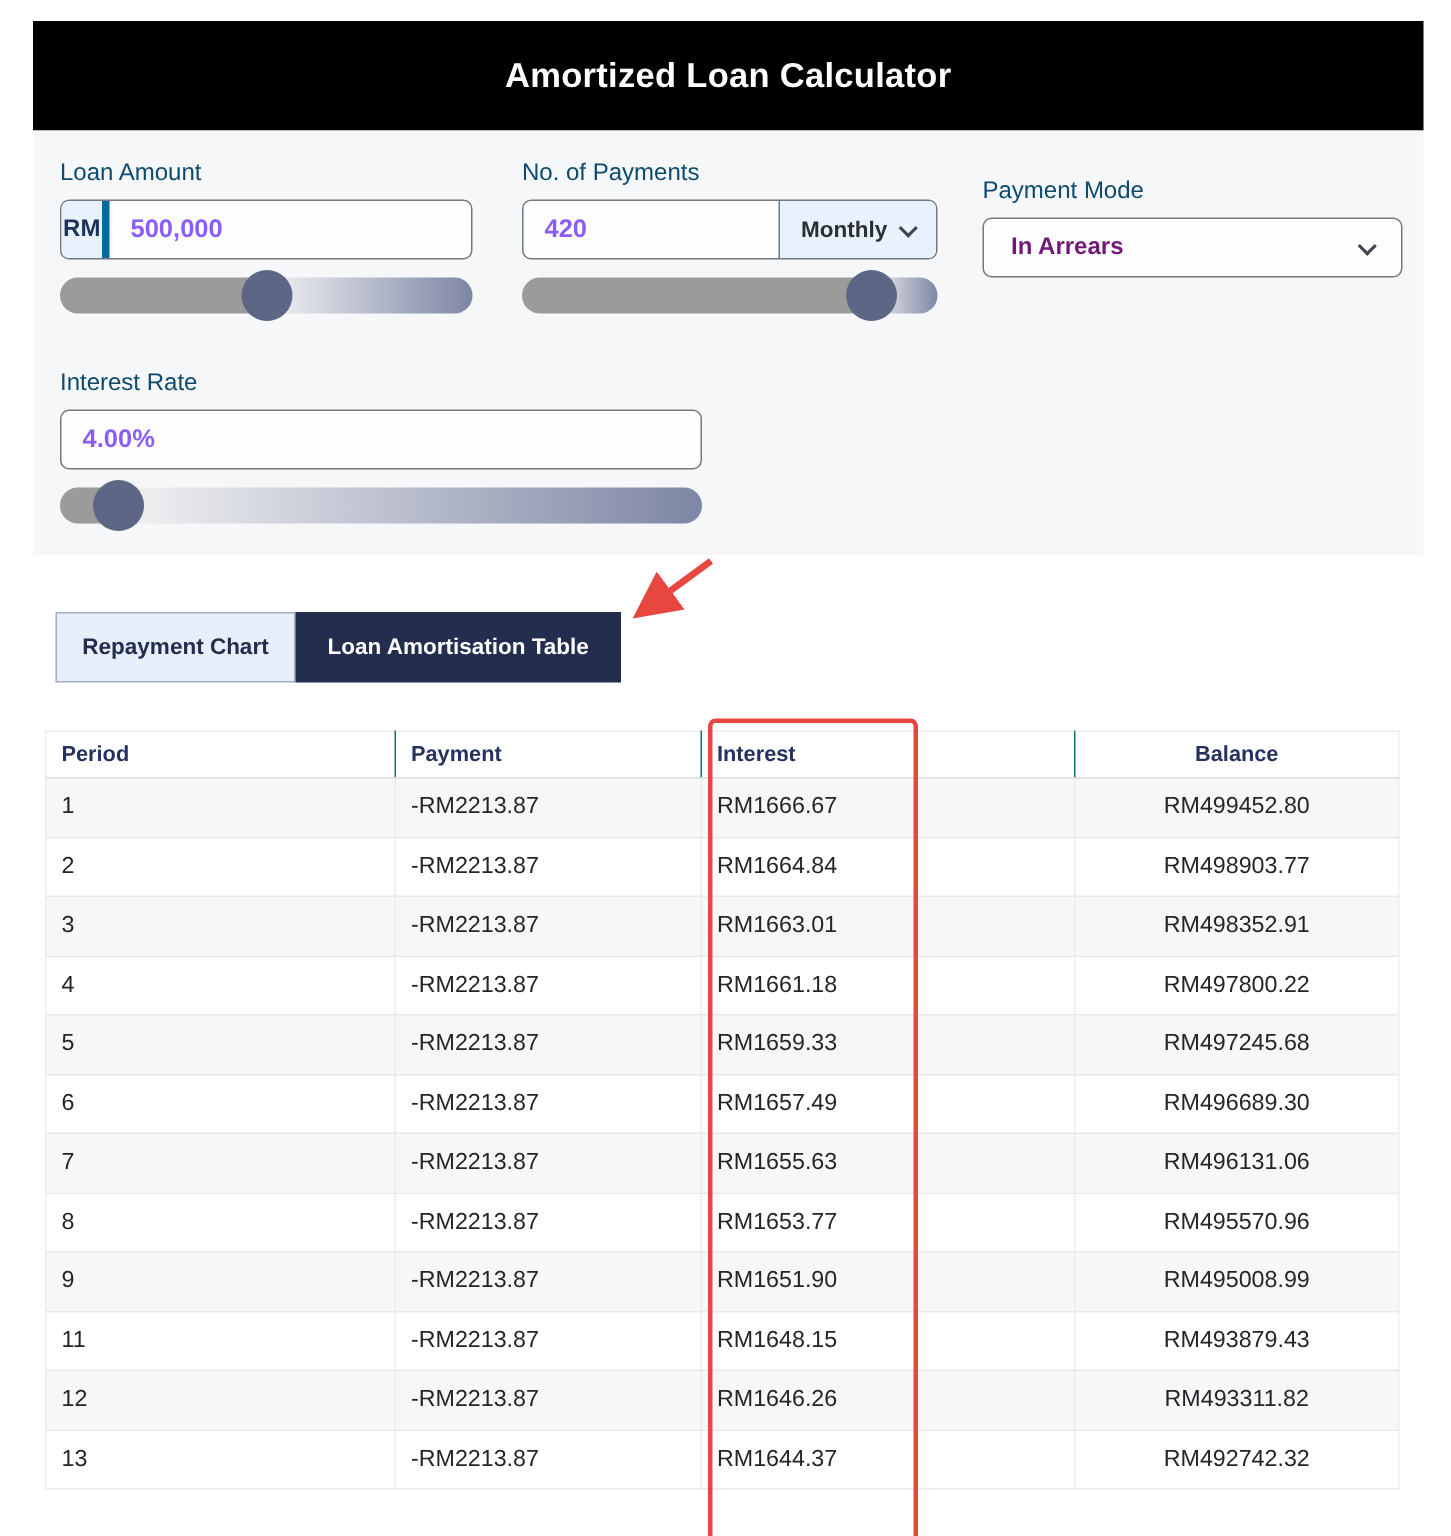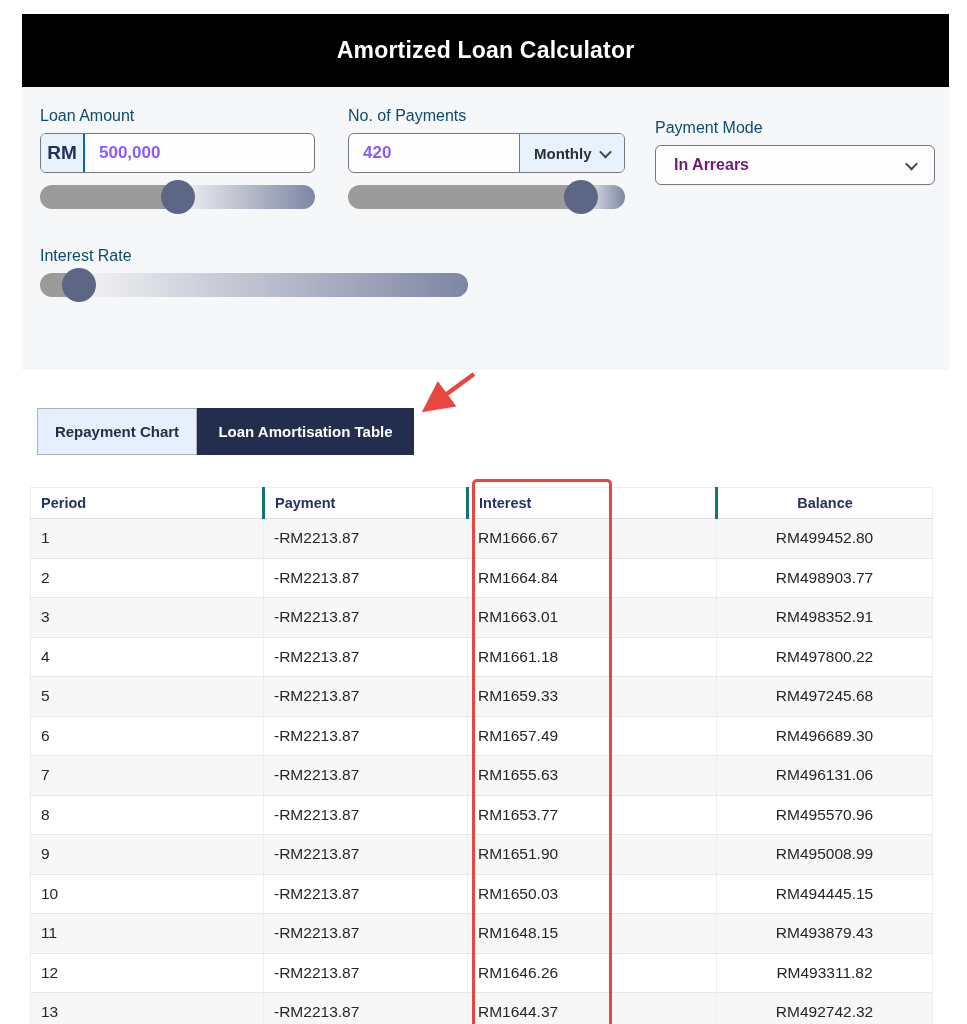--- a/index.html
+++ b/index.html
@@ -12,23 +12,23 @@
     background:#000000; display:flex; align-items:center; justify-content:center; }
   .app-header h1 { color:#ffffff; font-size:23px; font-weight:700; letter-spacing:.2px; }
 
   
   .form-panel { position:absolute; left:22px; top:87px; width:927px; height:283px;
     background:#f6f7f8; }
   .field { position:absolute; }
   .field-label { font-size:16px; color:#0c4a6e; height:20px; margin-bottom:6px; }
   .input-group { display:flex; height:40px; border:1px solid #75787e; border-radius:6px;
     background:#fdfdfe; overflow:hidden; margin-bottom:12px; }
-  .prefix-box { width:44px; background:#e8f2fd; border-right:2px solid #0369a1;
+  .prefix-box { width:32px; background:#e8f2fd; border-right:5px solid #0369a1;
     display:flex; align-items:center; justify-content:center;
-    font-weight:700; font-size:19px; color:#21315a; }
+    font-weight:700; font-size:16px; color:#21315a; }
   .text-input { border:none; outline:none; background:transparent; flex:1; min-width:0;
     font-family:"Liberation Sans", sans-serif;
     font-size:17px; font-weight:700; color:#8b5cf6; padding:0 0 0 14px; }
   .select-box { display:flex; align-items:center; justify-content:space-between;
     cursor:pointer;text-align:right; }
   .select-attached { width:105px; background:#e8f2fd; border-left:1px solid #75787e;
     padding:0 14px 0 14px; font-weight:700; font-size:15px; color:#2b2e35; }
   .select-standalone { height:40px; border:1px solid #75787e; border-radius:6px;
     background:#fdfdfe; padding:0 18px 0 18px;
     font-weight:700; font-size:16px; color:#701a75; }
@@ -59,21 +59,21 @@
   .red-box { position:absolute; left:472px; top:479px; width:140px; height:600px;
     border:3px solid #e8473f; border-radius:5px; pointer-events:none; }
 
   
   .amort-table { position:absolute; left:30px; top:487px; width:902px;
     border-collapse:collapse; table-layout:fixed; background:#fff;
     border:1px solid #eceef0; }
   .amort-table col.c1 { width:233px; } .amort-table col.c2 { width:204px; }
   .amort-table col.c3 { width:249px; } .amort-table col.c4 { width:216px; }
   .amort-table th { text-align:left; font-size:14.5px; font-weight:700; color:#273160;
-    padding:7px 10px; background:#fff; border-right:3px solid #0f766e;
+    padding:7px 10px; background:#fff; border-right:1px solid #0f766e;
     border-bottom:1px solid #d9dde1; height:31px; }
   .amort-table th:last-child, .amort-table td:last-child { border-right:none;text-align:center; }
   .amort-table td { font-size:15.5px; color:#232529; padding:0 10px; height:39.5px;
     border-right:1px solid #eceef0; border-bottom:1px solid #e6e8ea; }
   .amort-table tbody tr:nth-child(odd) td { background:#f7f7f8; }
   .amort-table tbody tr:nth-child(even) td { background:#ffffff; }
 </style>
 </head>
 <body>
 
@@ -115,20 +115,23 @@
     <div class="field f-mode">
       <div class="field-label">Payment Mode</div>
       <div class="select-box select-standalone">
         <span>In Arrears</span>
         <span class="chevron"></span>
       </div>
     </div>
 
     <div class="field f-interest">
       <div class="field-label">Interest Rate</div>
+      <div class="input-group">
+        <input class="text-input" type="text" value="4.00%" style="">
+      </div>
       <div class="slider" style="background: linear-gradient(to right, rgb(243, 243, 244) 9%, rgb(125, 134, 164) 100%);">
         <div class="slider-fill" style="width: 9%;"></div>
         <div class="slider-thumb" style="left: calc(9% - 17px);"></div>
       </div>
     </div>
   </div>
 
   <div class="tabs">
     <button class="tab tab-inactive">Repayment Chart</button>
     <button class="tab tab-active">Loan Amortisation Table</button>
@@ -207,26 +210,20 @@
           <td>RM1653.77</td>
           <td>RM495570.96</td>
         </tr>
         <tr>
           <td>9</td>
           <td>-RM2213.87</td>
           <td>RM1651.90</td>
           <td>RM495008.99</td>
         </tr>
         <tr>
-          <td>10</td>
-          <td>-RM2213.87</td>
-          <td>RM1650.03</td>
-          <td>RM494445.15</td>
-        </tr>
-        <tr>
           <td>11</td>
           <td>-RM2213.87</td>
           <td>RM1648.15</td>
           <td>RM493879.43</td>
         </tr>
         <tr>
           <td>12</td>
           <td>-RM2213.87</td>
           <td>RM1646.26</td>
           <td>RM493311.82</td>

